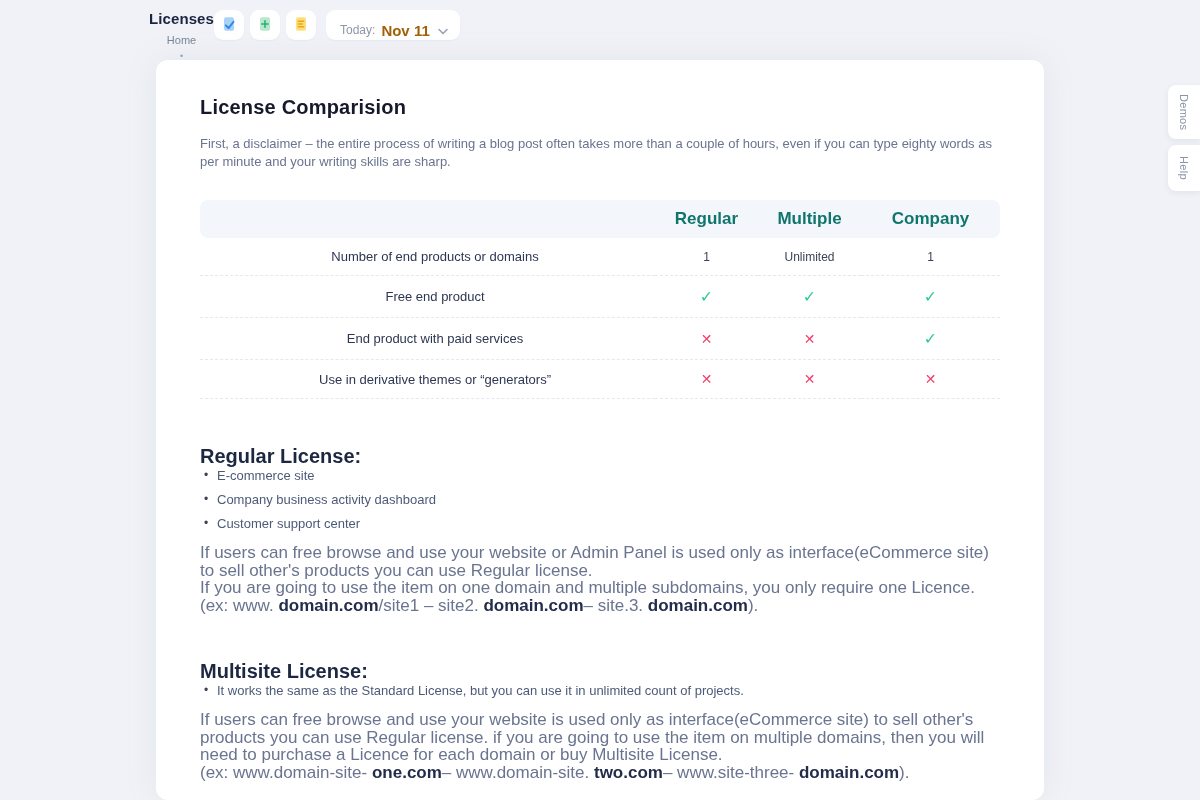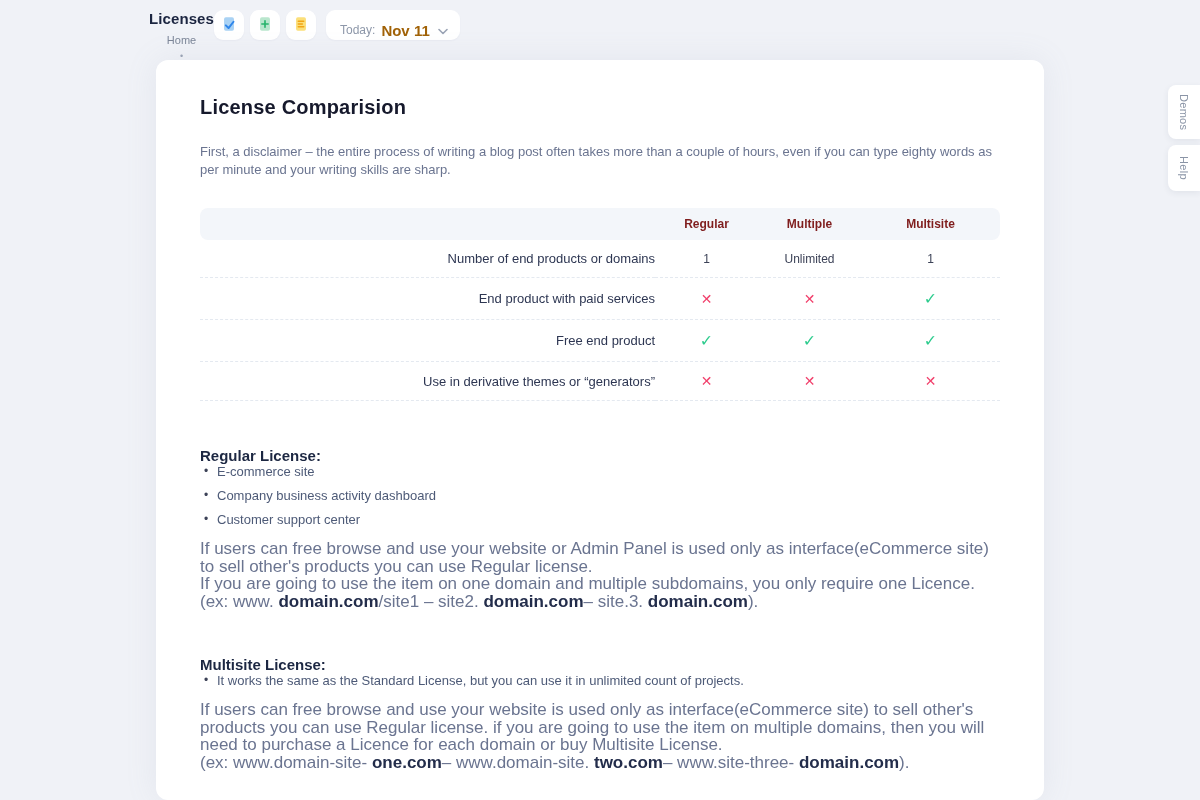--- a/index.html
+++ b/index.html
@@ -53,46 +53,46 @@
   
   .card {
     position:absolute; left:156px; top:60px; width:888px; height:740px;
     background:#ffffff; border-radius:12px;
     box-shadow:0 0 32px rgba(136,152,170,.12);
     padding:36px 44px 0 44px;
     overflow:hidden;
   }
   .h1 { font-size:20px; font-weight:700; color:#16192c; letter-spacing:.2px; }
   .disclaimer {
-    margin-top:24px; font-size:13px; line-height:17.5px; color:#6a7490; max-width:800px;
+    margin-top:16px; font-size:13px; line-height:17.5px; color:#6a7490; max-width:800px;
   }
 
   
   table.compare { width:800px; border-collapse:collapse; margin-top:30px; }
   table.compare col.c-label { width:455px; }
   table.compare col.c1 { width:103px; }
   table.compare col.c2 { width:103px; }
   table.compare col.c3 { width:139px; }
   table.compare th {
-    background:#f3f6fa; font-size:12px; font-weight:700; color:#7f1d1d;
+    background:#f3f6fa; font-size:17px; font-weight:700; color:#0f766e;
     padding:9px 0; text-align:center;
   }
   table.compare th:first-child { border-radius:8px 0 0 8px; }
   table.compare th:last-child  { border-radius:0 8px 8px 0; }
   table.compare td {
     padding:11px 0; border-bottom:1px dashed #e4e9f0;
     font-size:13px; color:#2d3652; text-align:center;
   }
-  table.compare td.row-label { text-align:right; padding-left:15px; }
+  table.compare td.row-label { text-align:center; padding-left:15px; }
   table.compare td .val-text { font-size:12px; color:#3c4257; }
   .mark-check { color:#2ecc8e; font-size:16px; font-weight:400; }
   .mark-cross { color:#f1416c; font-size:14px; font-weight:400; }
 
   
-  .section-heading { margin-top:46px; font-size:15px; font-weight:700; color:#1c2742; }
+  .section-heading { margin-top:46px; font-size:20px; font-weight:700; color:#1c2742; }
   ul.bullet-list { list-style:none; }
   ul.bullet-list li {
     font-size:13px; color:#4d5a77; margin-bottom:9px; padding-left:17px; position:relative;
   }
   ul.bullet-list li::before {
     content:"•"; position:absolute; left:4px; top:0; color:#3c4257; font-size:12px;
   }
   .section-para { margin-top:13px; font-size:17px; line-height:17.5px; color:#6a7490; max-width:800px; }
   .section-para .bold { font-weight:700; color:#232d4b; }
 </style>
@@ -165,40 +165,40 @@
         <col class="c-label">
         <col class="c1">
         <col class="c2">
         <col class="c3">
       </colgroup>
     <thead>
       <tr>
         <th></th>
         <th>Regular</th>
         <th>Multiple</th>
-        <th>Multisite</th>
+        <th>Company</th>
       </tr>
     </thead>
     <tbody id="table-body">
         <tr>
           <td class="row-label">Number of end products or domains</td>
           <td><span class="val-text">1</span></td>
           <td><span class="val-text">Unlimited</span></td>
           <td><span class="val-text">1</span></td>
         </tr>
         <tr>
+          <td class="row-label">Free end product</td>
+          <td><span class="mark-check">✓</span></td>
+          <td><span class="mark-check">✓</span></td>
+          <td><span class="mark-check">✓</span></td>
+        </tr>
+        <tr>
           <td class="row-label">End product with paid services</td>
           <td><span class="mark-cross">✕</span></td>
           <td><span class="mark-cross">✕</span></td>
-          <td><span class="mark-check">✓</span></td>
-        </tr>
-        <tr>
-          <td class="row-label">Free end product</td>
-          <td><span class="mark-check">✓</span></td>
-          <td><span class="mark-check">✓</span></td>
           <td><span class="mark-check">✓</span></td>
         </tr>
         <tr>
           <td class="row-label">Use in derivative themes or “generators”</td>
           <td><span class="mark-cross">✕</span></td>
           <td><span class="mark-cross">✕</span></td>
           <td><span class="mark-cross">✕</span></td>
         </tr>
       </tbody>
   </table>

